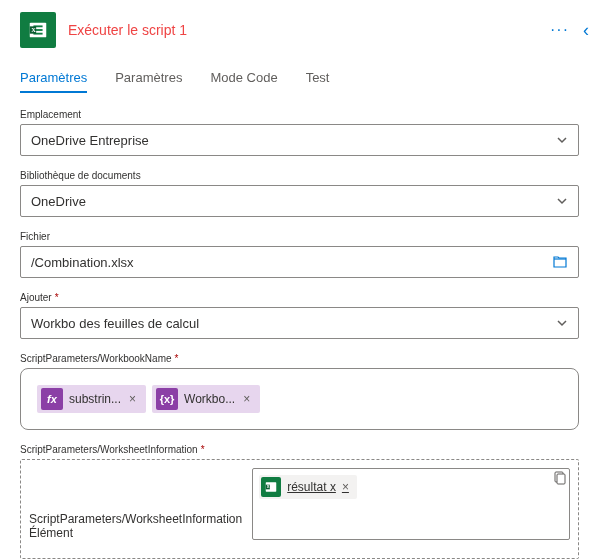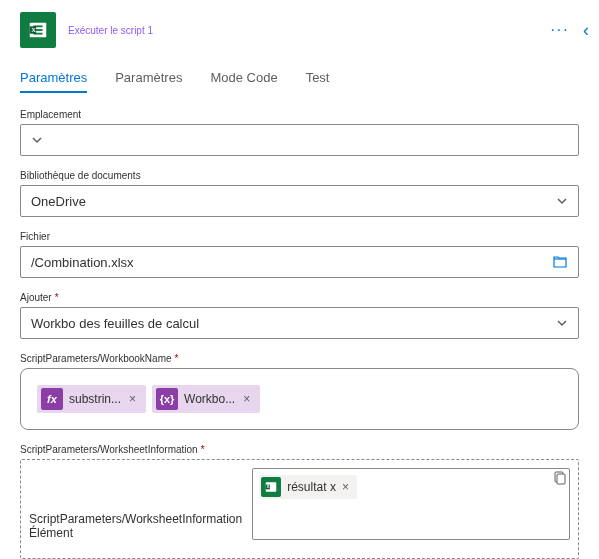--- a/index.html
+++ b/index.html
@@ -17,21 +17,21 @@
     gap: 12px;
     margin-bottom: 22px;
   }
   .excel-badge {
     width: 36px; height: 36px;
     background: #107c41;
     display: flex; align-items: center; justify-content: center;
     border-radius: 2px;
   }
   .excel-badge svg { width: 22px; height: 22px; }
-  .title { font-size: 10px; color: #8b5cf6; flex: 1; }
+  .title { font-size: 14px; color: #ef4444; flex: 1; }
   .hdr-right { display: flex; align-items: center; gap: 14px; margin-left: auto; }
   .ellipsis { color: #0078d4; font-size: 16px; letter-spacing: 1px; cursor: pointer; }
   .chev-left { color: #0078d4; font-size: 18px; cursor: pointer; margin-right: -10px; }
   .tabs { display: flex; gap: 28px; border-bottom: none; margin-bottom: 16px; font-size: 13px; }
   .tab { padding-bottom: 6px; color: #605e5c; cursor: pointer; }
   .tab.active { color: #0078d4; border-bottom: 2px solid #0078d4; }
   .form-group { margin-bottom: 14px; }
   .label { font-size: 10px; color: #323130; margin-bottom: 4px; display: flex; align-items: center; gap: 3px; }
   .req { color: #a80000; }
   .select, .textish {
@@ -99,20 +99,21 @@
     padding: 6px;
     min-height: 72px;
     display: flex; align-items: flex-start;
   }
   .chip {
     display: inline-flex; align-items: center; gap: 6px;
     background: #f3f2f1;
     border-radius: 2px;
     padding: 2px 8px 2px 2px;
     font-size: 12px;
+    text-decoration: underline;
   }
   .chip-excel {
     width: 20px; height: 20px;
     background: #107c41;
     display: flex; align-items: center; justify-content: center;
     border-radius: 2px;
   }
   .chip-excel svg { width: 14px; height: 14px; }
   .chip .x { color: #605e5c; cursor: pointer; }
   .clipboard-icon { position: absolute; top: 10px; right: 10px; color: #605e5c; cursor: pointer; }
@@ -141,20 +142,21 @@
 <div class="tabs">
   <div class="tab active">Paramètres</div>
   <div class="tab">Paramètres</div>
   <div class="tab">Mode Code</div>
   <div class="tab">Test</div>
 </div>
 
 <div class="form-group">
   <div class="label">Emplacement</div>
   <div class="select">
+    <span class="val">OneDrive Entreprise</span>
     <svg class="chev" viewBox="0 0 12 12">
         <path d="M2 4 L6 8 L10 4" stroke="currentColor" fill="none" stroke-width="1.5"></path>
       </svg>
   </div>
 </div>
 
 <div class="form-group">
   <div class="label">Bibliothèque de documents</div>
   <div class="select">
     <span class="val">OneDrive</span>

